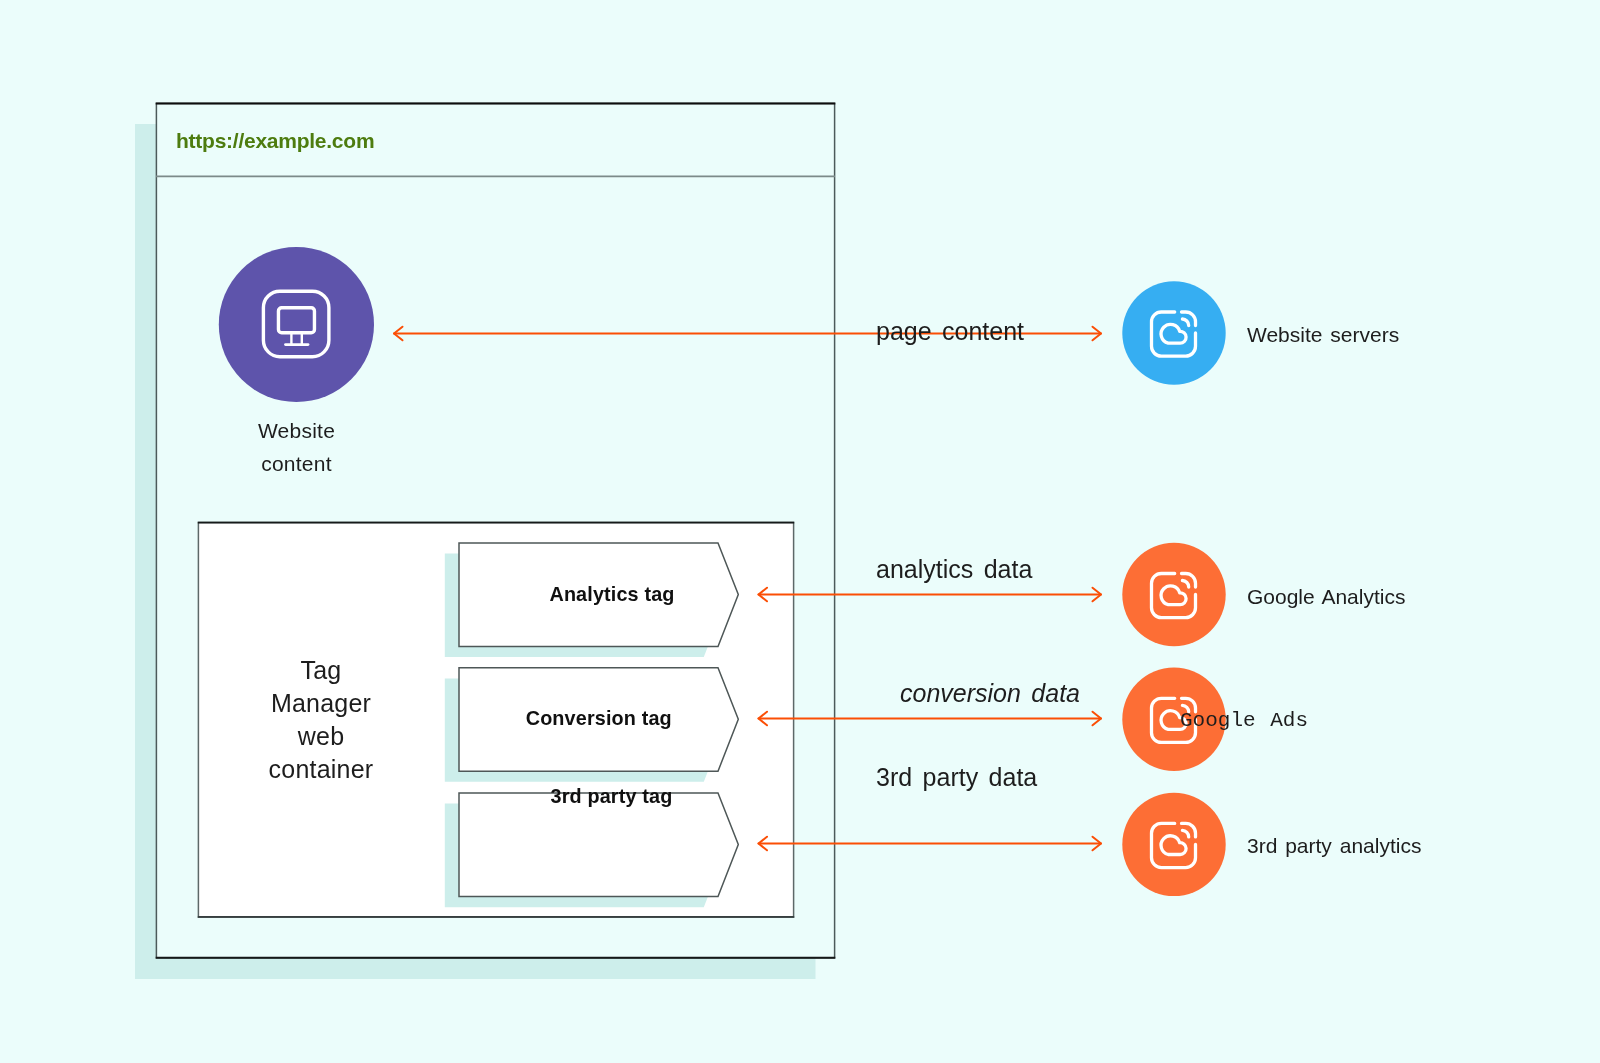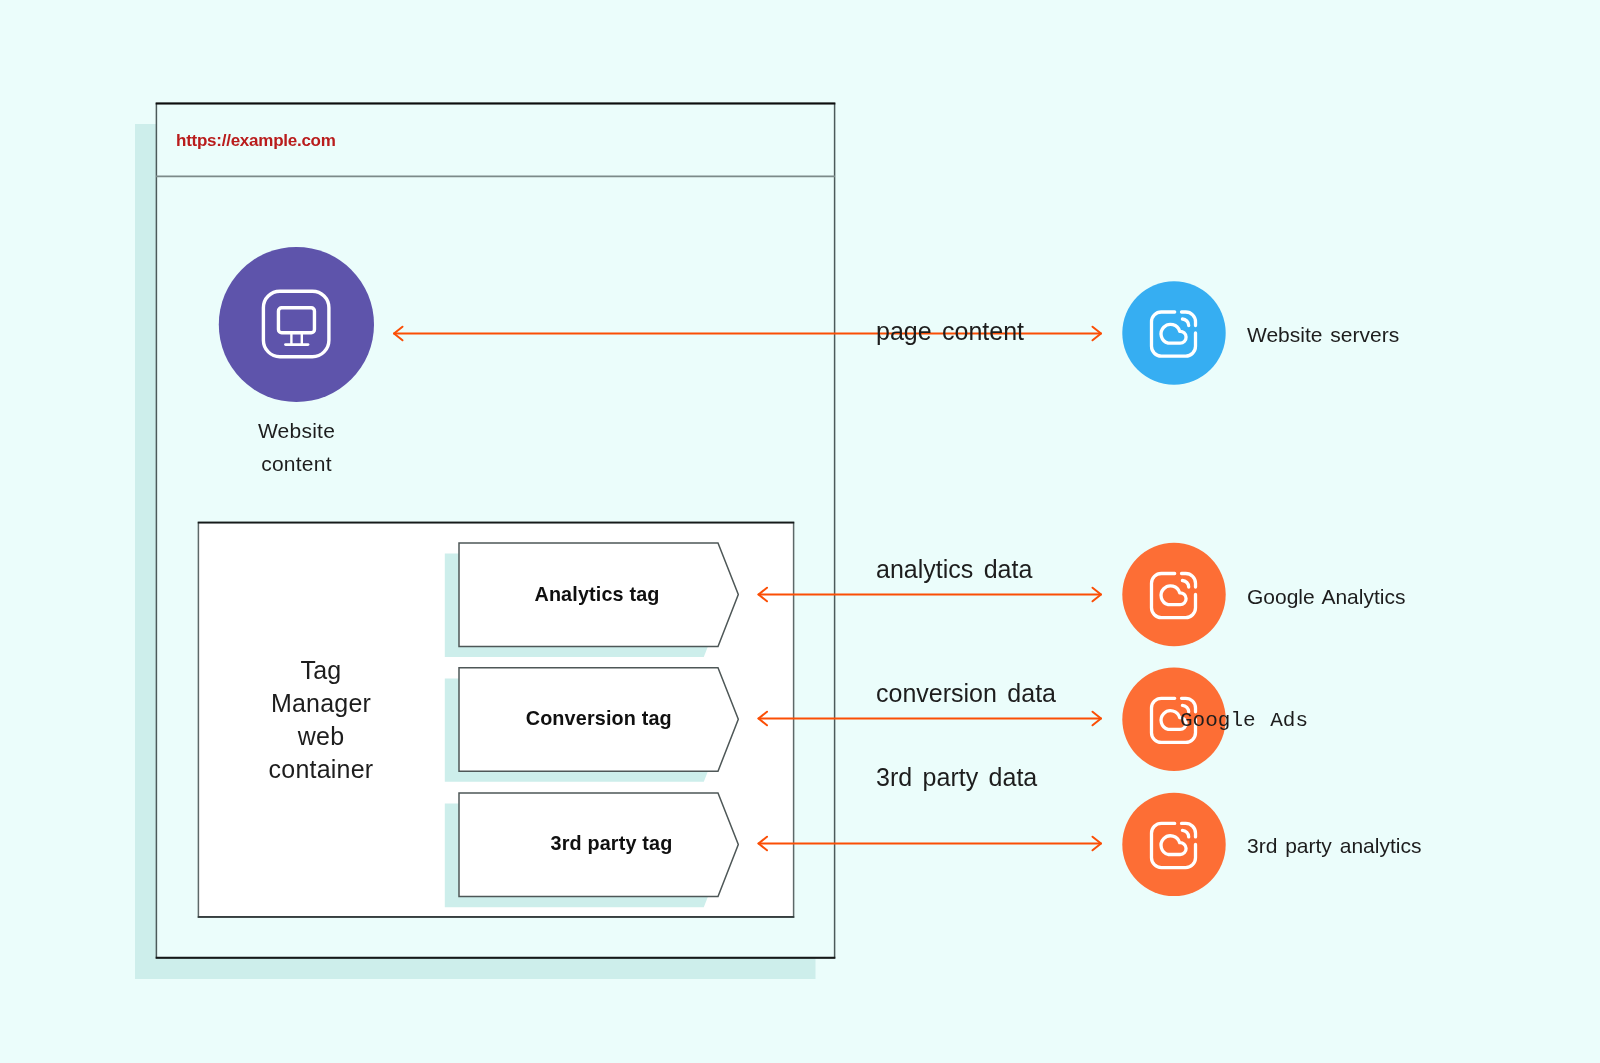--- a/index.html
+++ b/index.html
@@ -4,21 +4,21 @@
 <title>Tag Manager web container diagram</title>
 <style>
   html,body{margin:0;padding:0;}
   body{width:1600px;height:1063px;background:#EBFDFB;overflow:hidden;
        font-family:"Liberation Sans",sans-serif;}
   #stage{position:relative;width:1600px;height:1063px;}
   svg.layer{position:absolute;left:0;top:0;width:1600px;height:1063px;}
 
   .lbl{position:absolute;font-family:"Liberation Sans",sans-serif;color:#1a1a1a;}
   .lbl.nowrap{white-space:nowrap;}
-  .url-text{font-weight:bold;font-size:17px;letter-spacing:-0.25px;color:#b91c1c;line-height:20px;}
+  .url-text{font-weight:bold;font-size:21px;letter-spacing:-0.25px;color:#4d7c0f;line-height:20px;}
   .node-label{font-size:21px;line-height:33.4px;color:#1d1d1d;word-spacing:2px;}
   .stack-label{letter-spacing:0.25px;}
   .flow-label{font-size:25px;color:#1d1d1d;word-spacing:3.5px;}
   .tag-label{font-weight:bold;font-size:19.8px;color:#101010;letter-spacing:0.15px;}
   .container-label{font-size:25px;line-height:33.3px;text-align:center;color:#1d1d1d;letter-spacing:0.22px;}
   .center{text-align:center;}
 </style>
 </head>
 <body>
 
@@ -121,27 +121,27 @@
       <div>Manager</div>
       <div>web</div>
       <div>container</div>
     </div>
 
 <div class="lbl node-label stack-label center" style="left:196px;top:414px;width:201px;">
 <div>Website</div>
       <div>content</div>
     </div>
 
-<div class="lbl tag-label center" style="left:465px;top:583px;width:264px;">Analytics tag</div>
+<div class="lbl tag-label center" style="left:480px;top:583px;width:264px;">Analytics tag</div>
 <div class="lbl tag-label center" style="left:459px;top:707px;width:279.5px;">Conversion tag</div>
-<div class="lbl tag-label center" style="left:459px;top:832px;width:305px;">3rd party tag</div>
+<div class="lbl tag-label center" style="left:459px;top:785px;width:305px;">3rd party tag</div>
 
 <div class="lbl flow-label nowrap" style="left:876px;top:292.5px;margin-top:24px;">page content</div>
 <div class="lbl flow-label nowrap" style="left:876px;top:554.5px;">analytics data</div>
-<div class="lbl flow-label nowrap" style="left:876px;top:678.5px;">conversion data</div>
+<div class="lbl flow-label nowrap" style="left:900px;top:678.5px;font-style:italic;">conversion data</div>
 <div class="lbl flow-label nowrap" style="left:876px;top:763px;">3rd party data</div>
 
 <div class="lbl node-label" style="left:1247px;top:318px;">Website servers</div>
 <div class="lbl node-label" style="left:1247px;top:579.5px;">Google Analytics</div>
 <div class="lbl node-label" style="left:1180px;top:703.5px;font-family:Liberation Mono, monospace;">Google Ads</div>
 <div class="lbl node-label" style="left:1247px;top:828.5px;">3rd party analytics</div>
 
 </div>
 
 </body></html>

